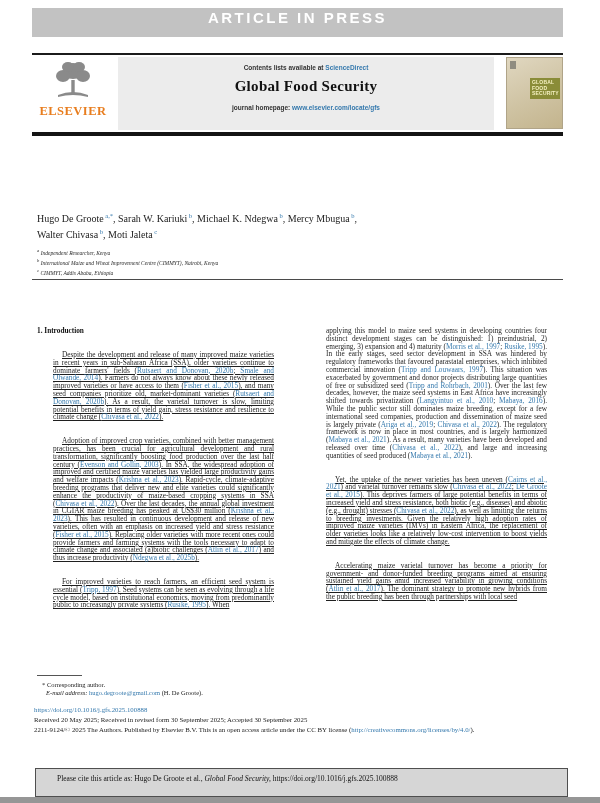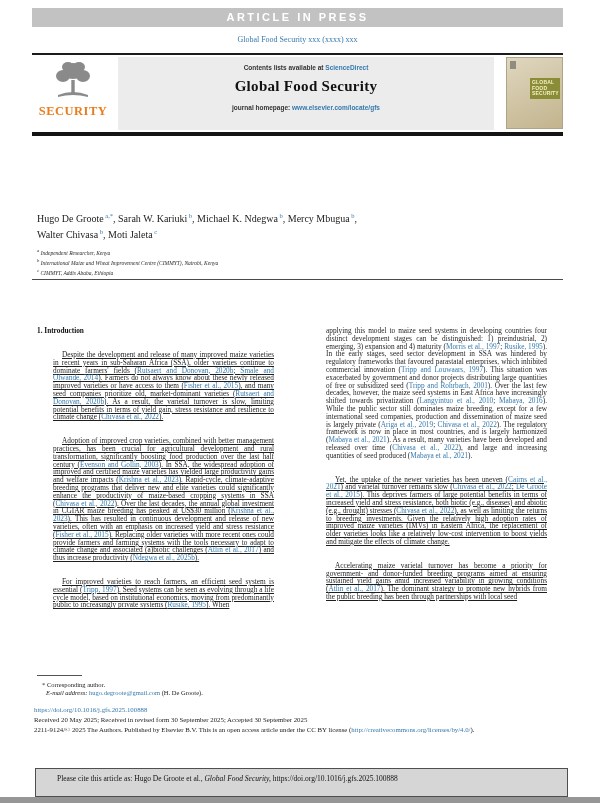--- a/index.html
+++ b/index.html
@@ -1,20 +1,20 @@
 <!DOCTYPE html>
 <html style="--link: #3579ad; --banner: #c2c2c2; --orange: #e87d1e; --olive: #8a8c38; --mastbg: #ececec;"><head>
 <meta charset="utf-8">
 <style>
   html,body{margin:0;padding:0;width:600px;height:803px;background:#fff;}
   .page{position:absolute;left:0;top:0;width:600px;height:803px;background:#fff;overflow:hidden;
         font-family:"Liberation Serif","DejaVu Serif",serif;color:#1f1f1f;}
 
-  .banner{position:absolute;left:32px;top:8px;width:531px;height:19px;background:var(--banner,#c2c2c2);
-          color:#fff;font-family:"Liberation Sans",sans-serif;font-weight:bold;font-size:11px;
+  .banner{position:absolute;left:32px;top:8px;width:531px;height:29px;background:var(--banner,#c2c2c2);
+          color:#fff;font-family:"Liberation Sans",sans-serif;font-weight:bold;font-size:15px;
           letter-spacing:2.5px;text-align:center;line-height:19px;}
   .journal-ref{position:absolute;left:32px;top:35px;width:531px;text-align:center;font-size:8px;color:var(--link,#3579ad);}
   .rule-thin{position:absolute;left:32px;top:53px;width:531px;height:2px;background:#1b1b1b;}
 
   .elsevier{position:absolute;left:33px;top:58px;width:80px;height:70px;text-align:center;}
   .elsevier svg{display:block;margin:0 auto;}
   .elsevier-word{font-size:12.5px;font-weight:bold;color:var(--orange,#e87d1e);letter-spacing:.5px;margin-top:0;}
 
   .mast-box{position:absolute;left:118px;top:57px;width:376px;height:73px;background:var(--mastbg,#ececec);text-align:center;}
   .contents-line{margin-top:7px;font-family:"Liberation Sans",sans-serif;font-size:6.5px;font-weight:bold;color:#333;}
@@ -59,36 +59,35 @@
   .cite-box{position:absolute;left:35px;top:768px;width:533px;height:29px;box-sizing:border-box;
             background:#d6d6d6;border:1.5px solid #4f4f4f;font-size:7.5px;color:#111;padding:5px 0 0 21px;}
   .bottom-strip{position:absolute;left:0;top:797px;width:600px;height:6px;background:#969696;}
 </style>
 </head>
 <body>
 
 <div class="page">
 
   <div class="banner">ARTICLE IN PRESS</div>
-  <div class="journal-ref">Global Food Security xxx (xxxx) xxx</div>
   <div class="rule-thin"></div>
 
   <div class="elsevier">
     <svg width="46" height="46" viewBox="0 0 46 46">
       <g fill="#8a8a8a">
         <ellipse cx="23" cy="13" rx="10" ry="8"></ellipse>
         <ellipse cx="13" cy="18" rx="7" ry="6"></ellipse>
         <ellipse cx="33" cy="18" rx="7" ry="6"></ellipse>
         <ellipse cx="18" cy="9" rx="6" ry="5"></ellipse>
         <ellipse cx="29" cy="9" rx="6" ry="5"></ellipse>
         <rect x="21.3" y="22" width="3.4" height="13"></rect>
         <path d="M8 37 Q23 31 38 37 L38 39 Q23 35 8 39 Z"></path>
       </g>
     </svg>
-    <div class="elsevier-word">SECURITY</div>
+    <div class="elsevier-word">ELSEVIER</div>
   </div>
 
   <div class="mast-box">
     <div class="contents-line"><span>Contents lists available at </span><span class="link">ScienceDirect</span></div>
     <div class="mast-title">Global Food Security</div>
     <div class="homepage-line"><span>journal homepage: </span><span class="link">www.elsevier.com/locate/gfs</span></div>
   </div>
 
   <div class="cover">
     <div class="cover-mini-logo"></div>

